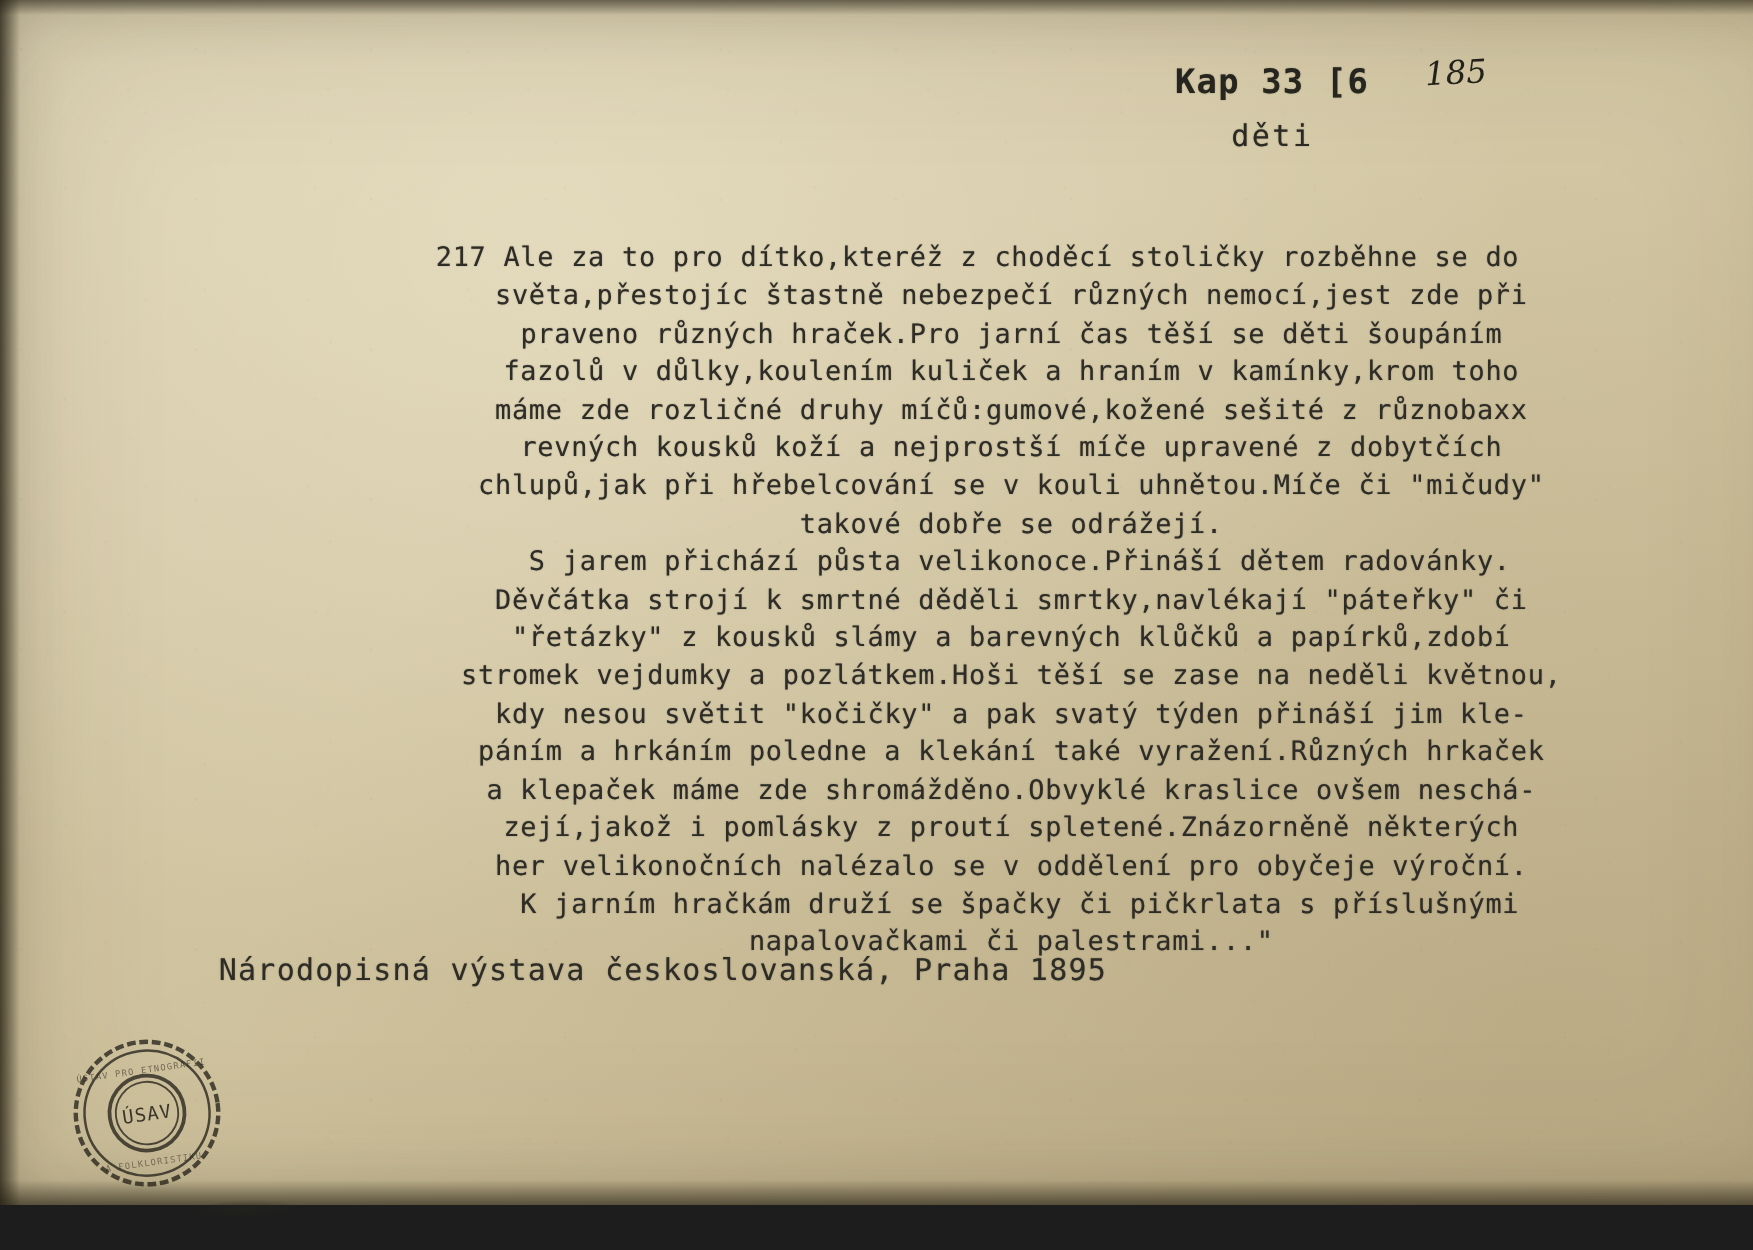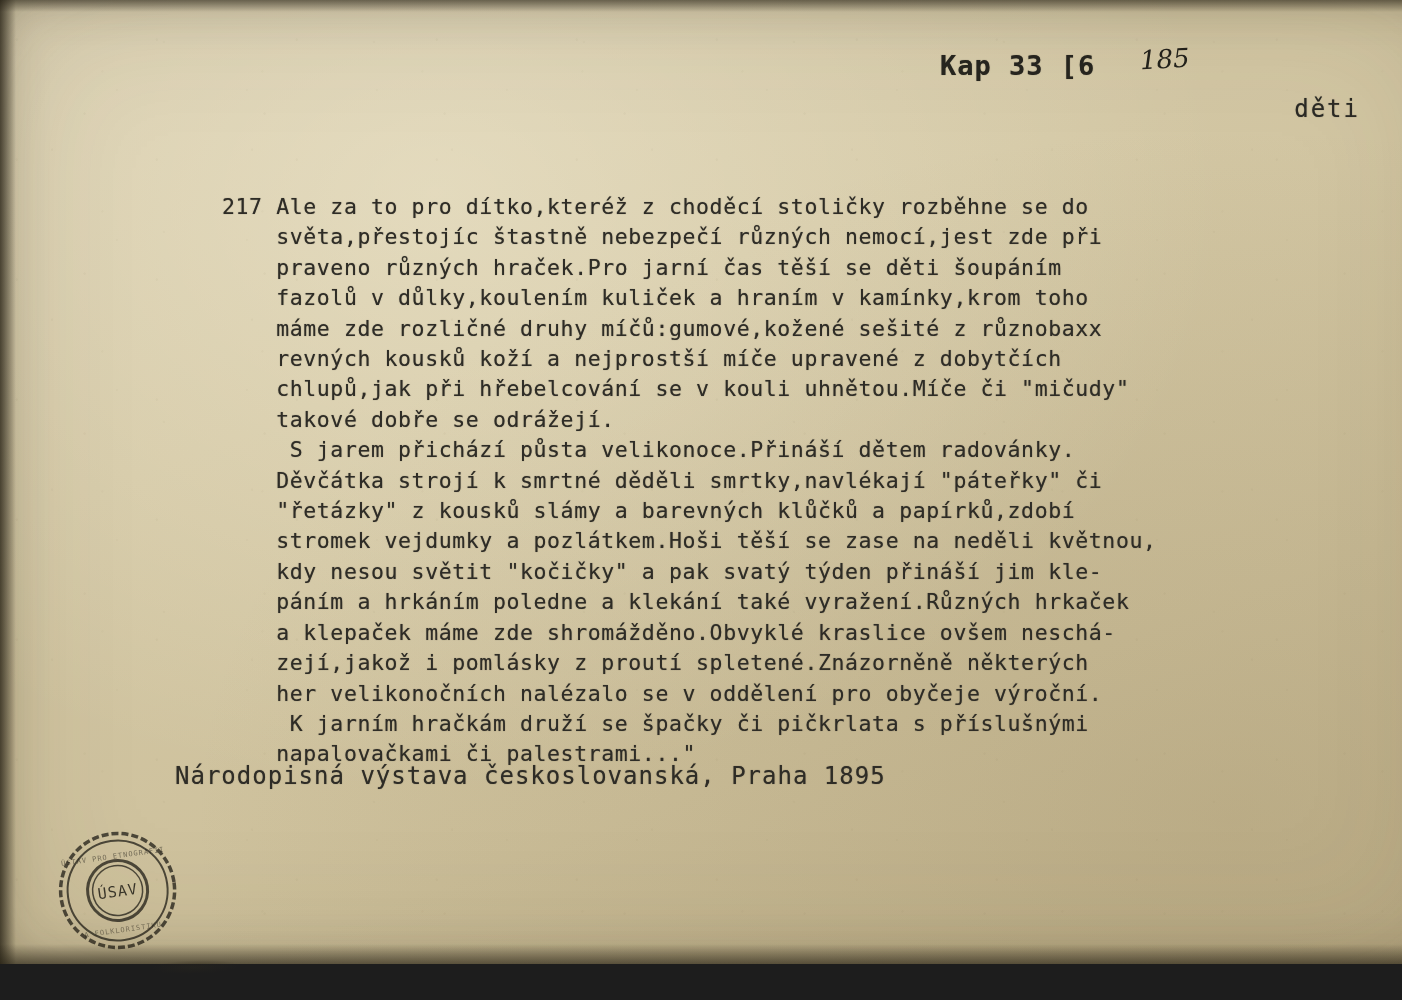--- a/index.html
+++ b/index.html
@@ -105,36 +105,36 @@
     color: #23221c;
     transform: rotate(-3deg);
     font-style: italic;
   }
   #subject {
     margin-top: 14px;
     margin-left: 45px;
     font-size: 24px;
     letter-spacing: 2px;
     color: #2b2a25;
-    text-align: right;
   }
 
   
   #body-block {
     position: absolute;
     left: 222px;
     top: 192px;
     width: 1120px;
   }
   .para {
     font-size: 21.5px;
     line-height: 30.4px;
     letter-spacing: 0.6px;
     white-space: pre;
     color: #2e2c26;
+    text-align: center;
   }
   .para + .para { margin-top: 0px; }
 
   #source-line {
     position: absolute;
     left: 175px;
     top: 762px;
     font-size: 24px;
     letter-spacing: 1px;
     color: #2e2c26;

